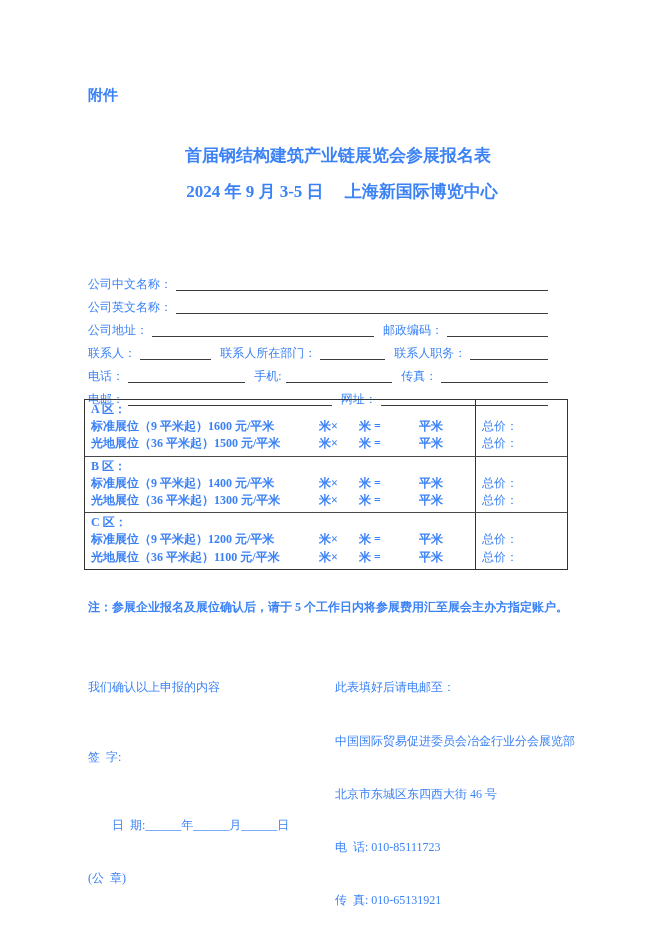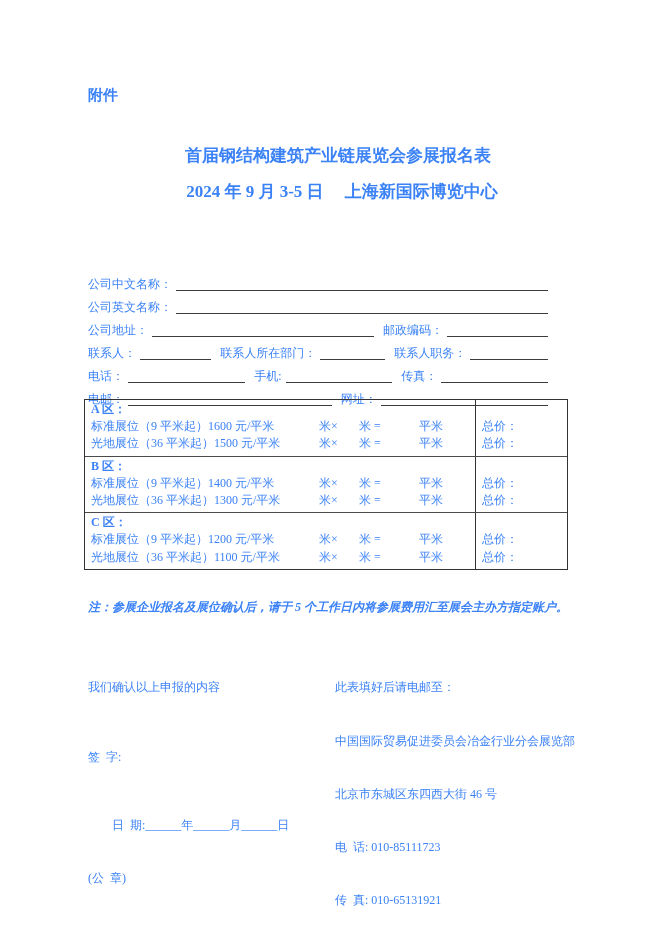--- a/index.html
+++ b/index.html
@@ -23,27 +23,27 @@
   .b-c1 { flex:1.1; } .b-c2 { flex:1.0; } .b-c3 { flex:1.2; }
   .b-e1 { flex:1.95; } .b-e2 { flex:1.6; }
 
   .btable { position:absolute; left:84px; top:399px; width:482px; border:1px solid #333; }
   .zone { display:flex; }
   .zone + .zone { border-top:1px solid #4a4a4a; }
   .zone-main { flex:1; padding:1px 0 3px 6px; }
   .zone-side { width:90px; flex:none; border-left:1px solid #333; padding:1px 0 3px 6px; }
   .zline { height:17.2px; line-height:17.2px; white-space:pre; }
   .zone-name { font-weight:bold; }
-  .trow { display:flex; }
+  .trow { display:flex;font-weight:bold; }
   .trow .desc { flex:none; width:228px; }
   .trow .u1 { flex:none; width:40px; }
   .trow .u2 { flex:none; width:60px; }
   .trow .u3 { flex:none; width:56px; }
 
-  .note { position:absolute; left:88px; top:599px; font-weight:bold; font-size:12px; white-space:pre;font-style:italic; }
+  .note { position:absolute; left:88px; top:599px; font-weight:bold; font-size:12px; white-space:pre; }
 
   .confirm { position:absolute; left:88px; top:644px; line-height:17.6px; white-space:pre; }
   .confirm .sig { margin-top:17px; }
   .confirm .dt { margin-top:15px;margin-left:24px; }
   .mailto { position:absolute; left:335px; top:644px; line-height:17.7px; white-space:pre; }
 </style>
 </head>
 <body>
 
 <div class="page">

